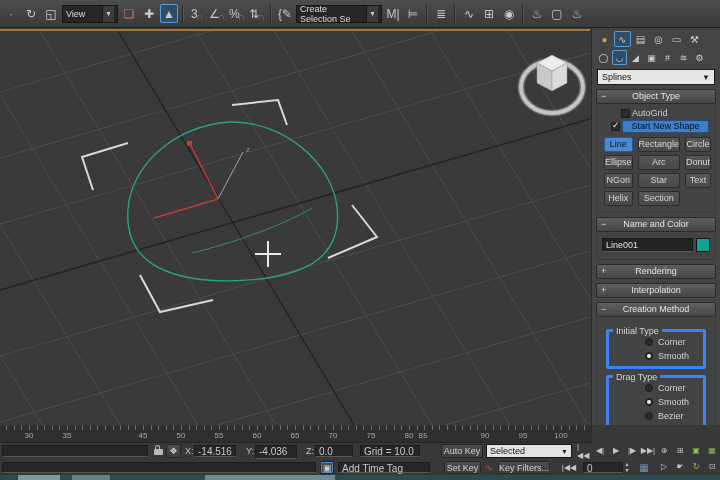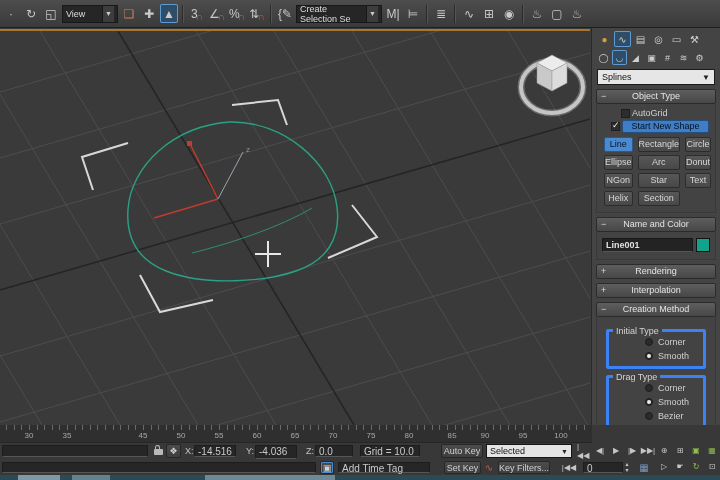--- a/index.html
+++ b/index.html
@@ -47,21 +47,21 @@
       position:relative;flex:0 0 auto;}
   .cb.checked:after{content:"✓";position:absolute;left:0px;top:-3px;color:#ececec;font-size:9px;}
   .sns{flex:1;margin-right:4px;height:11px;background:#3f7ec6;border:1px solid #24507f;border-radius:2px;
        color:#06121f;text-align:center;line-height:11px;font-size:9px;}
   .ot-grid{display:grid;grid-template-columns:1fr 1fr 1fr;gap:3px 5px;padding:3px 5px 2px;}
   .ot-btn{height:13px;background:linear-gradient(#575757,#484848);border:1px solid #2c2c2c;
           border-radius:2px;color:#d6d6d6;text-align:center;line-height:13px;font-size:9px;}
   .ot-btn.active{background:#4a8ad0;border-color:#2a5a8a;color:#081828;}
   .ncrow{display:flex;align-items:center;gap:3px;padding:3px 3px;}
   .nfield{flex:1;height:12px;background:#232323;border:1px solid #181818;border-bottom-color:#555;
-          color:#e0e0e0;font-size:9px;line-height:12px;padding:0 3px;font-weight:bold;}
+          color:#e0e0e0;font-size:9px;line-height:12px;padding:0 3px;}
   .swatch{width:12px;height:12px;border:1px solid #141414;flex:0 0 auto;}
   .grp{border:3px solid #3b82f6;border-radius:2px;margin:6px 7px 4px;padding:3px 4px 3px;position:relative;}
   .grp-title{position:absolute;top:-6px;left:4px;background:#434343;padding:0 3px;font-size:9px;color:#d4d4d4;}
   .radrow{display:flex;align-items:center;gap:5px;padding:2px 0 2px 32px;}
   .radio{width:8px;height:8px;border-radius:50%;background:#2b2b2b;border:1px solid #1d1d1d;
          box-sizing:border-box;position:relative;flex:0 0 auto;}
   .radio.on:after{content:"";position:absolute;left:1px;top:1px;width:4px;height:4px;border-radius:50%;
                   background:#ededed;}
   
   .bottom{position:absolute;left:0;top:425px;width:720px;height:55px;background:#383838;}
@@ -383,21 +383,21 @@
       <span class="tlab" style="left: 67px;">35</span>
       <span class="tlab" style="left: 105px; margin-top: 22px;">40</span>
       <span class="tlab" style="left: 143px;">45</span>
       <span class="tlab" style="left: 181px;">50</span>
       <span class="tlab" style="left: 219px;">55</span>
       <span class="tlab" style="left: 257px;">60</span>
       <span class="tlab" style="left: 295px;">65</span>
       <span class="tlab" style="left: 333px;">70</span>
       <span class="tlab" style="left: 371px;">75</span>
       <span class="tlab" style="left: 409px;">80</span>
-      <span class="tlab" style="left: 452px; font-family: Liberation Mono, monospace;">85</span>
+      <span class="tlab" style="left: 423px; font-family: Liberation Mono, monospace;">85</span>
       <span class="tlab" style="left: 485px;">90</span>
       <span class="tlab" style="left: 523px;">95</span>
       <span class="tlab" style="left: 561px;">100</span>
     </div>
 
   
   <div class="sunk" style="left:2px;top:20px;width:146px;height:12px;"></div>
   <span class="lockic" style="left:154px;top:24px;"></span>
   <div class="sbtn" style="left:166px;top:19px;width:15px;height:14px;line-height:13px;">❖</div>
   <span class="slab" style="left:185px;top:20px;">X:</span>

